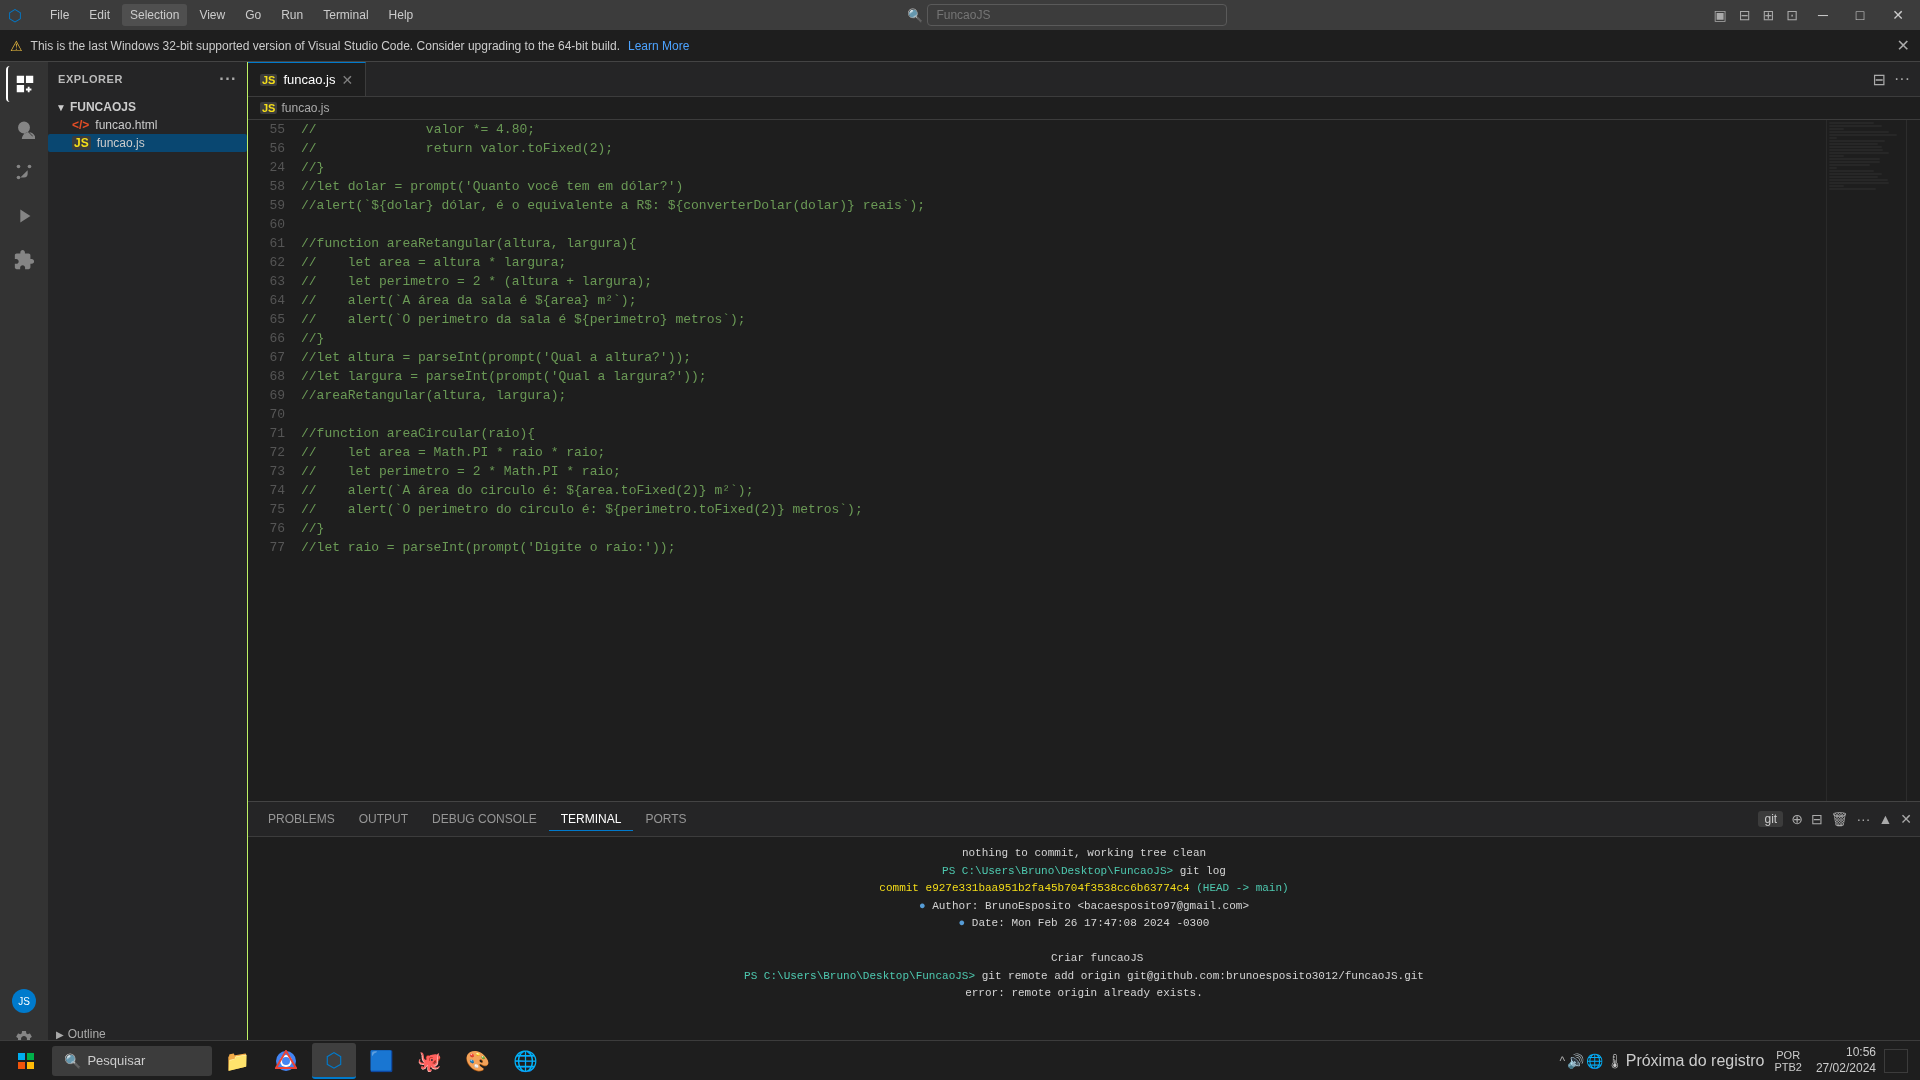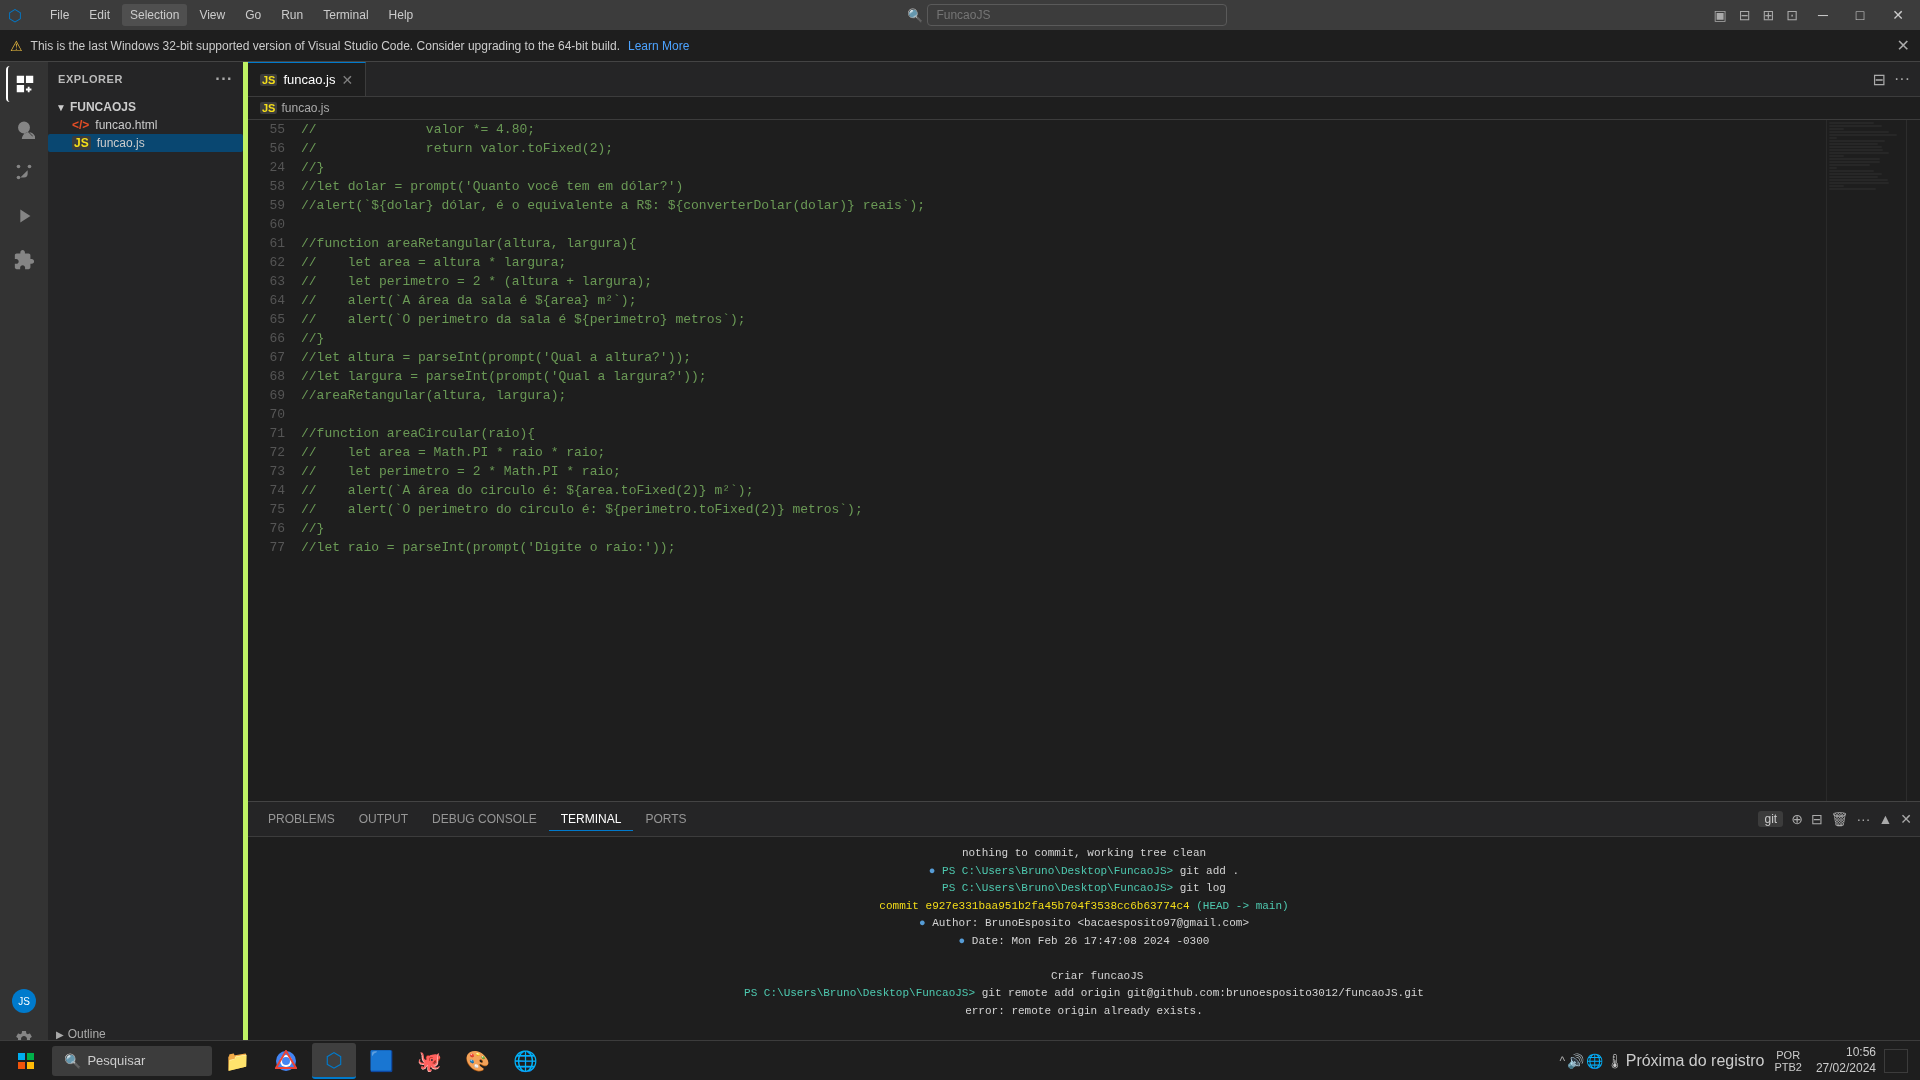--- a/index.html
+++ b/index.html
@@ -42,21 +42,21 @@
     }
     .activity-icon { width: 36px; height: 36px; display: flex; align-items: center; justify-content: center; cursor: pointer; border-radius: 4px; color: #858585; font-size: 20px; }
     .activity-icon:hover, .activity-icon.active { color: #fff; }
     .activity-icon.active { border-left: 2px solid #fff; }
     .activity-spacer { flex: 1; }
     .activity-avatar { width: 24px; height: 24px; border-radius: 50%; background: #007acc; display: flex; align-items: center; justify-content: center; font-size: 10px; color: #fff; cursor: pointer; }
 
     
     #sidebar {
       width: 200px; background: #252526; display: flex; flex-direction: column;
-      border-right: 5px solid #bef264;
+      border-right: 1px solid #bef264;
     }
     #sidebar-header { display: flex; align-items: center; justify-content: space-between; padding: 8px 10px; font-size: 11px; font-weight: bold; color: #bbb; text-transform: uppercase; letter-spacing: 0.05em; }
     .sidebar-more { cursor: pointer; font-size: 16px; color: #aaa; }
     .sidebar-section { padding: 2px 0; }
     .sidebar-folder { display: flex; align-items: center; gap: 4px; padding: 2px 8px; cursor: pointer; font-size: 12px; font-weight: bold; color: #ccc; }
     .sidebar-folder .chevron { font-size: 10px; }
     .sidebar-file { display: flex; align-items: center; gap: 6px; padding: 2px 16px 2px 24px; cursor: pointer; font-size: 12px; color: #ccc; border-radius: 2px; }
     .sidebar-file.active { background: #094771; }
     .file-icon-html { color: #e44d26; font-size: 12px; font-weight: bold; }
     .file-icon-js { color: #f5de19; font-size: 12px; font-weight: bold; background: #3c3c3c; border-radius: 2px; padding: 0 2px; }
@@ -361,25 +361,20 @@
           <span class="panel-action-btn">···</span>
           <span class="panel-action-btn">▲</span>
           <span class="panel-action-btn">✕</span>
         </div>
       </div>
       <div id="terminal-content">
         <div class="term-line">
           <span class="term-output">nothing to commit, working tree clean</span>
         </div>
         <div class="term-line">
-          <span style="color:#569cd6;">●</span>
-          <span class="term-prompt"> PS C:\Users\Bruno\Desktop\FuncaoJS&gt;</span>
-          <span class="term-cmd"> git add .</span>
-        </div>
-        <div class="term-line">
           <span class="term-prompt">PS C:\Users\Bruno\Desktop\FuncaoJS&gt;</span>
           <span class="term-cmd"> git log</span>
         </div>
         <div class="term-line">
           <span class="term-commit">commit e927e331baa951b2fa45b704f3538cc6b63774c4 </span>
           <span class="term-branch">(HEAD -&gt; main)</span>
         </div>
         <div class="term-line">
           <span style="color:#569cd6;">●</span>
           <span class="term-output"> Author: BrunoEsposito &lt;bacaesposito97@gmail.com&gt;</span>

